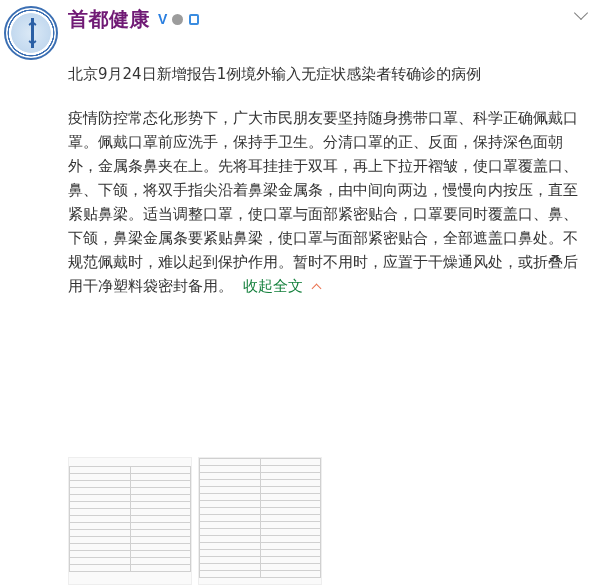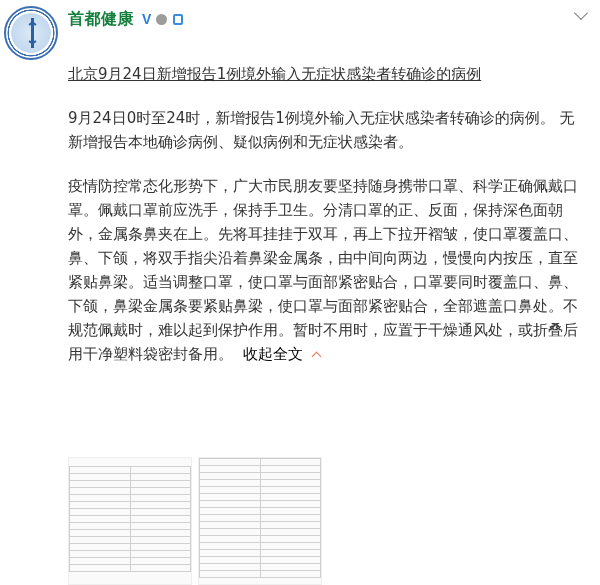--- a/index.html
+++ b/index.html
@@ -5,31 +5,31 @@
   * { box-sizing: border-box; margin: 0; padding: 0; }
   html, body { width: 600px; height: 585px; background: #ffffff; overflow: hidden; }
   body { font-family: "DejaVu Sans", "Liberation Sans", sans-serif; color: #333333; position: relative; }
   .avatar { position: absolute; left: 4px; top: 6px; width: 54px; height: 54px; border-radius: 50%;
     background: radial-gradient(circle at 50% 50%, #dbe9f6 0%, #c3d9ef 55%, #ffffff 57%, #ffffff 62%, #3b6fb3 63%, #3b6fb3 66%, #ffffff 67%);
     border: 2px solid #3b6fb3; }
   .avatar .staff { position: absolute; left: 25px; top: 10px; width: 3px; height: 30px; background: #2a5fa5; }
   .avatar .snake { position: absolute; left: 20px; top: 14px; width: 13px; height: 22px; border: 2px solid #2a5fa5; border-radius: 50%; border-left-color: transparent; border-right-color: transparent; }
   .header { position: absolute; left: 68px; top: 8px; }
   .name-row { display: flex; align-items: center; height: 22px; }
-  .name { font-size: 16px; font-weight: bold; color: #15803d; letter-spacing: 0.5px; }
+  .name { font-size: 20px; font-weight: bold; color: #701a75; letter-spacing: 0.5px; }
   .badge-v { margin-left: 8px; font-size: 14px; font-weight: bold; color: #2a7fe0; font-family: "Liberation Sans", sans-serif; }
   .badge-crown { margin-left: 5px; width: 11px; height: 11px; border-radius: 50%; background: #9c9c9c; display: inline-block; }
   .badge-bag { margin-left: 6px; width: 10px; height: 11px; border: 2px solid #3a8ce0; border-radius: 2px; display: inline-block; }
   .meta { font-size: 11px; color: #999999; margin-top: 5px; }
   .meta span { margin-right: 4px; }
   .chevron { position: absolute; left: 576px; top: 8px; width: 10px; height: 10px; border-right: 1.5px solid #808080; border-bottom: 1.5px solid #808080; transform: rotate(45deg); }
   .content { position: absolute; left: 68px; top: 62px; width: 520px; font-size: 15px; line-height: 24px; color: #333; }
-  .title { margin-bottom: 9px; text-decoration: underline; }
+  .title { margin-bottom: 9px; }
   .para { margin-top: 20px; }
-  .collapse { color: #000000; margin-left: 10px; }
+  .collapse { color: #15803d; margin-left: 10px; }
   .collapse-caret { display: inline-block; width: 7px; height: 7px; border-left: 1.5px solid #eb7350; border-top: 1.5px solid #eb7350; transform: rotate(45deg); margin-left: 10px; position: relative; top: 1px; }
   .thumbs { position: absolute; left: 68px; top: 457px; display: flex; gap: 6px; }
   .thumb { width: 124px; height: 128px; background: #fafafa; border: 1px solid #eeeeee; position: relative; overflow: hidden; }
   .thumb .caption { font-size: 4px; color: #777; text-align: center; height: 8px; line-height: 8px; }
   .tbl { border-collapse: collapse; width: 100%; }
   .tbl td { border: 1px solid #d0d0d0; font-size: 4px; line-height: 6px; height: 7px; text-align: center; color: #888; }
   .tbl .hd td { color: #444; font-weight: bold; }
 </style>
 </head>
 <body>
@@ -45,21 +45,20 @@
     <span class="badge-v">V</span>
     <span class="badge-crown"></span>
     <span class="badge-bag"></span>
   </div>
 </div>
 
 <div class="chevron"></div>
 
 <div class="content">
   <div class="title">北京9月24日新增报告1例境外输入无症状感染者转确诊的病例</div>
-  <div class="para">9月24日0时至24时，新增报告1例境外输入无症状感染者转确诊的病例。 无新增报告本地确诊病例、疑似病例和无症状感染者。</div>
   <div class="para"><span>疫情防控常态化形势下，广大市民朋友要坚持随身携带口罩、科学正确佩戴口罩。佩戴口罩前应洗手，保持手卫生。分清口罩的正、反面，保持深色面朝外，金属条鼻夹在上。先将耳挂挂于双耳，再上下拉开褶皱，使口罩覆盖口、鼻、下颌，将双手指尖沿着鼻梁金属条，由中间向两边，慢慢向内按压，直至紧贴鼻梁。适当调整口罩，使口罩与面部紧密贴合，口罩要同时覆盖口、鼻、下颌，鼻梁金属条要紧贴鼻梁，使口罩与面部紧密贴合，全部遮盖口鼻处。不规范佩戴时，难以起到保护作用。暂时不用时，应置于干燥通风处，或折叠后用干净塑料袋密封备用。</span><span class="collapse">收起全文</span><span class="collapse-caret"></span></div>
 </div>
 
 <div class="thumbs">
   <div class="thumb">
     <div class="caption">&nbsp;</div>
     <table class="tbl">
       <tbody>
           <tr class="hd">
             <td>&nbsp;</td>

